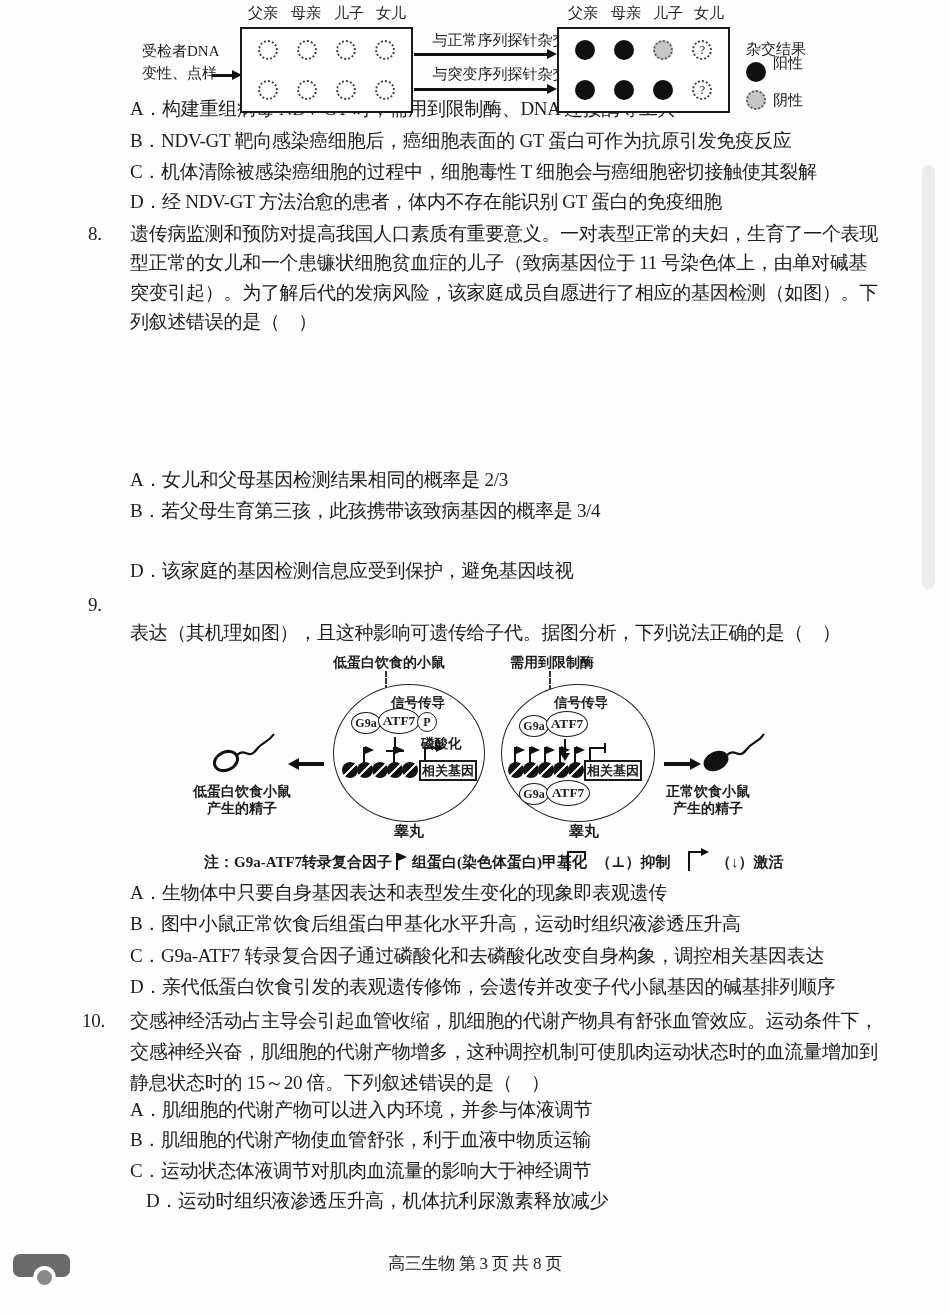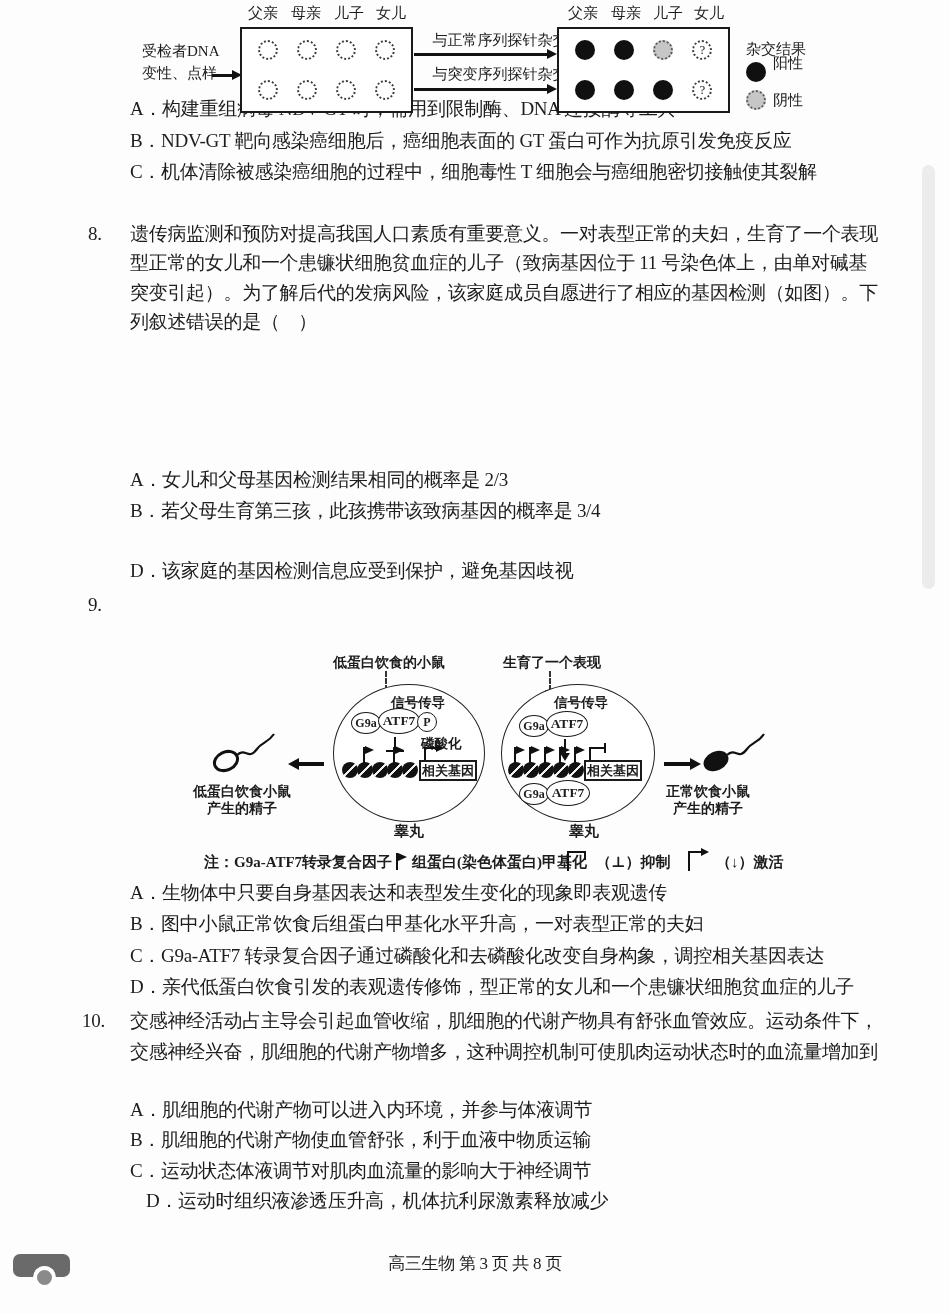--- a/index.html
+++ b/index.html
@@ -44,20 +44,21 @@
   #widget-ring{position:absolute;left:33px;top:1266px;width:15px;height:15px;border-radius:50%;border:4px solid #ffffff;background:#8a8a8a;}
 </style>
 </head>
 <body>
 
 <div id="page">
 
   <div class="tl" style="left:130px;top:96px">A．构建重组病毒 NDV-GT 时，需用到限制酶、DNA 连接酶等工具</div>
   <div class="tl" style="left:130px;top:128px">B．NDV-GT 靶向感染癌细胞后，癌细胞表面的 GT 蛋白可作为抗原引发免疫反应</div>
   <div class="tl" style="left:130px;top:159px">C．机体清除被感染癌细胞的过程中，细胞毒性 T 细胞会与癌细胞密切接触使其裂解</div>
+  <div class="tl" style="left:130px;top:189px">D．经 NDV-GT 方法治愈的患者，体内不存在能识别 GT 蛋白的免疫细胞</div>
 
   <div class="tl" style="left:88px;top:221px">8.</div>
   <div class="tl" style="left:130px;top:221px">遗传病监测和预防对提高我国人口素质有重要意义。一对表型正常的夫妇，生育了一个表现</div>
   <div class="tl" style="left:130px;top:250px">型正常的女儿和一个患镰状细胞贫血症的儿子（致病基因位于 11 号染色体上，由单对碱基</div>
   <div class="tl" style="left:130px;top:280px">突变引起）。为了解后代的发病风险，该家庭成员自愿进行了相应的基因检测（如图）。下</div>
   <div class="tl" style="left:130px;top:309px">列叙述错误的是（　）</div>
 
   <div id="d8">
 
     <div class="d8lbl" style="left:142px;top:42px">受检者DNA</div>
@@ -109,25 +110,26 @@
     <div class="d8lbl" style="left:773px;top:54px">阳性</div>
     <div class="dot dot-n" style="position:absolute;left:746px;top:90px"></div>
     <div class="d8lbl" style="left:773px;top:91px">阴性</div>
   </div>
 
   <div class="tl" style="left:130px;top:467px">A．女儿和父母基因检测结果相同的概率是 2/3</div>
   <div class="tl" style="left:130px;top:498px">B．若父母生育第三孩，此孩携带该致病基因的概率是 3/4</div>
   <div class="tl" style="left:130px;top:558px">D．该家庭的基因检测信息应受到保护，避免基因歧视</div>
 
   <div class="tl" style="left:88px;top:592px">9.</div>
+  <div class="tl" style="left:130px;top:620px">表达（其机理如图），且这种影响可遗传给子代。据图分析，下列说法正确的是（　）</div>
 
   <div id="d9">
 
     <div class="d9t ctr" style="left:319px;top:4px;width:140px">低蛋白饮食的小鼠</div>
-    <div class="d9t ctr" style="left:482px;top:4px;width:140px">生育了一个表现</div>
+    <div class="d9t ctr" style="left:482px;top:4px;width:140px">需用到限制酶</div>
     <div class="dashv" style="left:385px;top:21px;height:20px"></div>
     <div class="ah-d" style="left:381px;top:40px;border-top-width:7px"></div>
     <div class="dashv" style="left:549px;top:21px;height:20px"></div>
     <div class="ah-d" style="left:545px;top:40px;border-top-width:7px"></div>
 
     <div class="circle" style="left:333px;top:34px;width:152px;height:138px"></div>
     <div class="d9t" style="left:391px;top:44px;font-size:13.5px">信号传导</div>
     <div class="oval" style="left:351px;top:62px;width:30px;height:22px">G9a</div>
     <div class="oval" style="left:378px;top:58px;width:42px;height:26px;font-size:13.5px">ATF7</div>
     <div class="oval" style="left:417px;top:62px;width:20px;height:20px">P</div>
@@ -221,27 +223,28 @@
     <div class="d9t" style="left:596px;top:203px;font-size:15px">（⊥）抑制</div>
     <div class="glyph" style="left:688px;top:199px;width:24px;height:24px">
       <div class="vshaft" style="left:0;top:2px;height:20px"></div>
       <div class="shaft" style="left:0;top:2px;width:14px;height:2px"></div>
       <div class="ah-r" style="left:13px;top:-1px;border-left-width:8px;border-top-width:4px;border-bottom-width:4px"></div>
     </div>
     <div class="d9t" style="left:716px;top:203px;font-size:15px">（↓）激活</div>
   </div>
 
   <div class="tl" style="left:130px;top:880px">A．生物体中只要自身基因表达和表型发生变化的现象即表观遗传</div>
-  <div class="tl" style="left:130px;top:911px">B．图中小鼠正常饮食后组蛋白甲基化水平升高，一对表型正常的夫妇</div>
+  <div class="tl" style="left:130px;top:911px">B．图中小鼠正常饮食后组蛋白甲基化水平升高，运动时组织液渗透压升高</div>
   <div class="tl" style="left:130px;top:943px">C．G9a-ATF7 转录复合因子通过磷酸化和去磷酸化改变自身构象，调控相关基因表达</div>
-  <div class="tl" style="left:130px;top:974px">D．亲代低蛋白饮食引发的表观遗传修饰，型正常的女儿和一个患镰状细胞贫血症的儿子</div>
+  <div class="tl" style="left:130px;top:974px">D．亲代低蛋白饮食引发的表观遗传修饰，会遗传并改变子代小鼠基因的碱基排列顺序</div>
 
   <div class="tl" style="left:82px;top:1008px">10.</div>
   <div class="tl" style="left:130px;top:1008px">交感神经活动占主导会引起血管收缩，肌细胞的代谢产物具有舒张血管效应。运动条件下，</div>
   <div class="tl" style="left:130px;top:1039px">交感神经兴奋，肌细胞的代谢产物增多，这种调控机制可使肌肉运动状态时的血流量增加到</div>
+  <div class="tl" style="left:130px;top:1070px">静息状态时的 15～20 倍。下列叙述错误的是（　）</div>
   <div class="tl" style="left:130px;top:1097px">A．肌细胞的代谢产物可以进入内环境，并参与体液调节</div>
   <div class="tl" style="left:130px;top:1127px">B．肌细胞的代谢产物使血管舒张，利于血液中物质运输</div>
   <div class="tl" style="left:130px;top:1158px">C．运动状态体液调节对肌肉血流量的影响大于神经调节</div>
   <div class="tl" style="left:146px;top:1188px">D．运动时组织液渗透压升高，机体抗利尿激素释放减少</div>
 
   <div class="tl ctr" style="left:0;top:1251px;width:950px;font-size:17px">高三生物 第 3 页 共 8 页</div>
 
   <div id="scrollbar"></div>
   <div id="widget"></div>
   <div id="widget-ring"></div>

